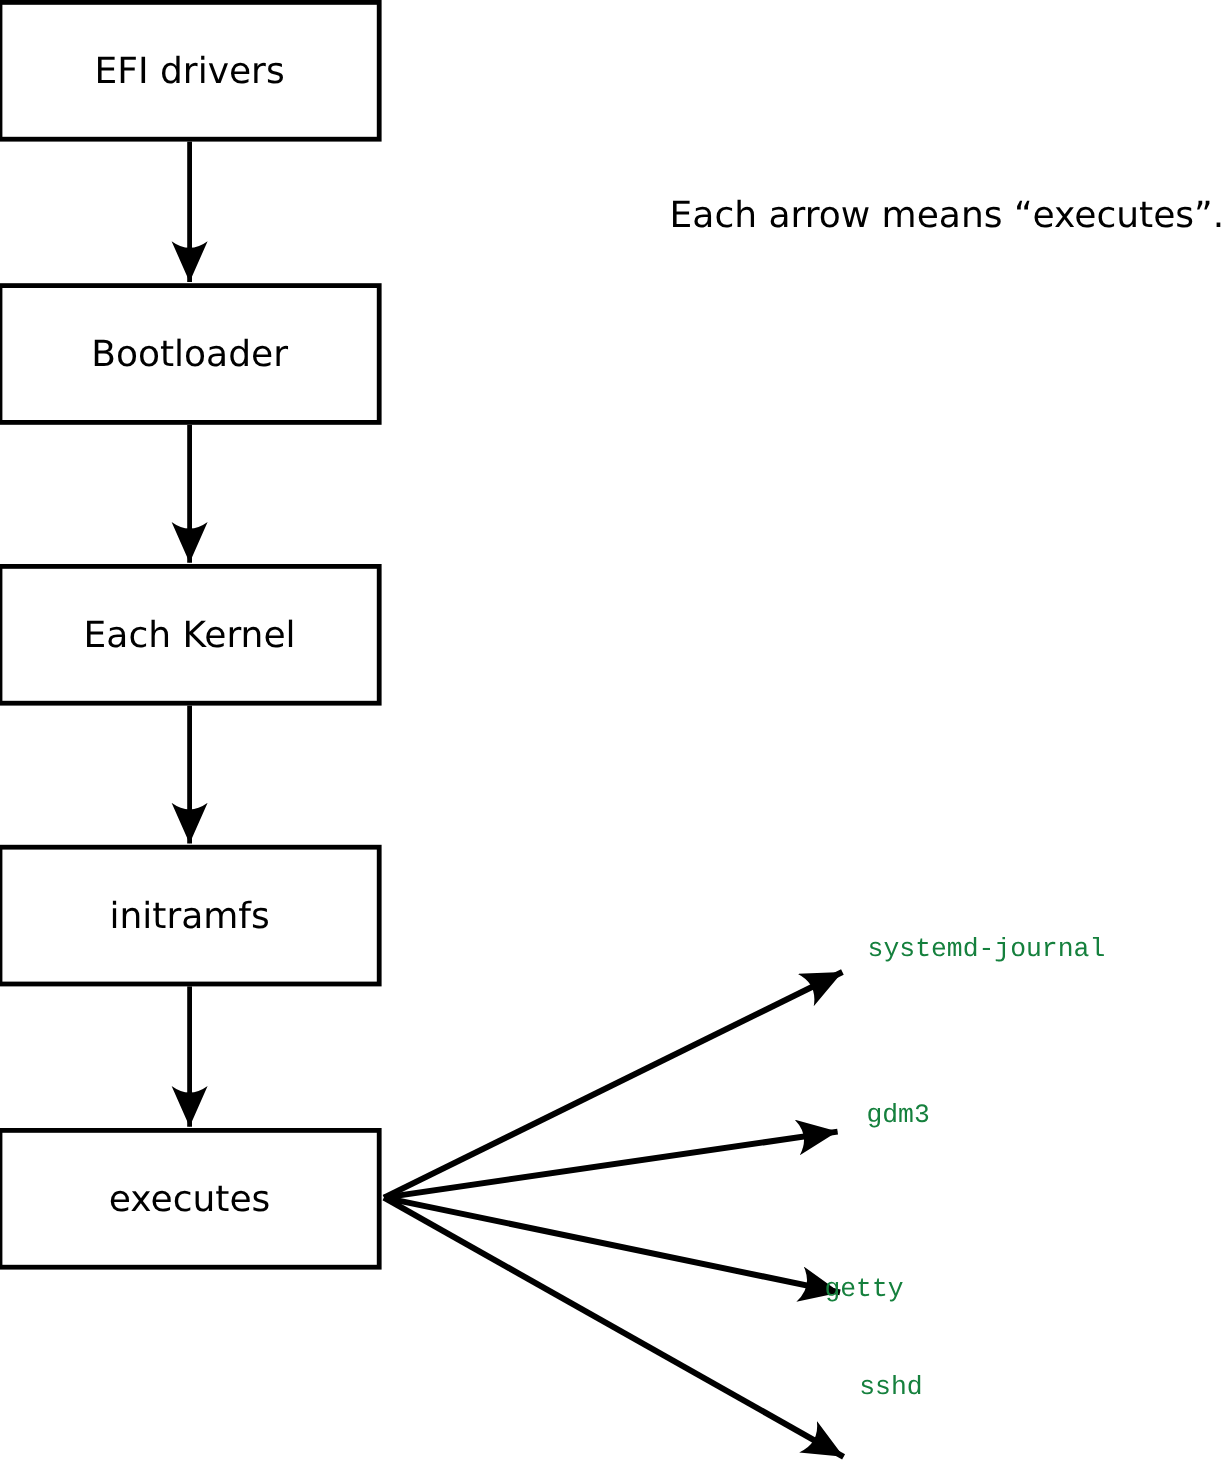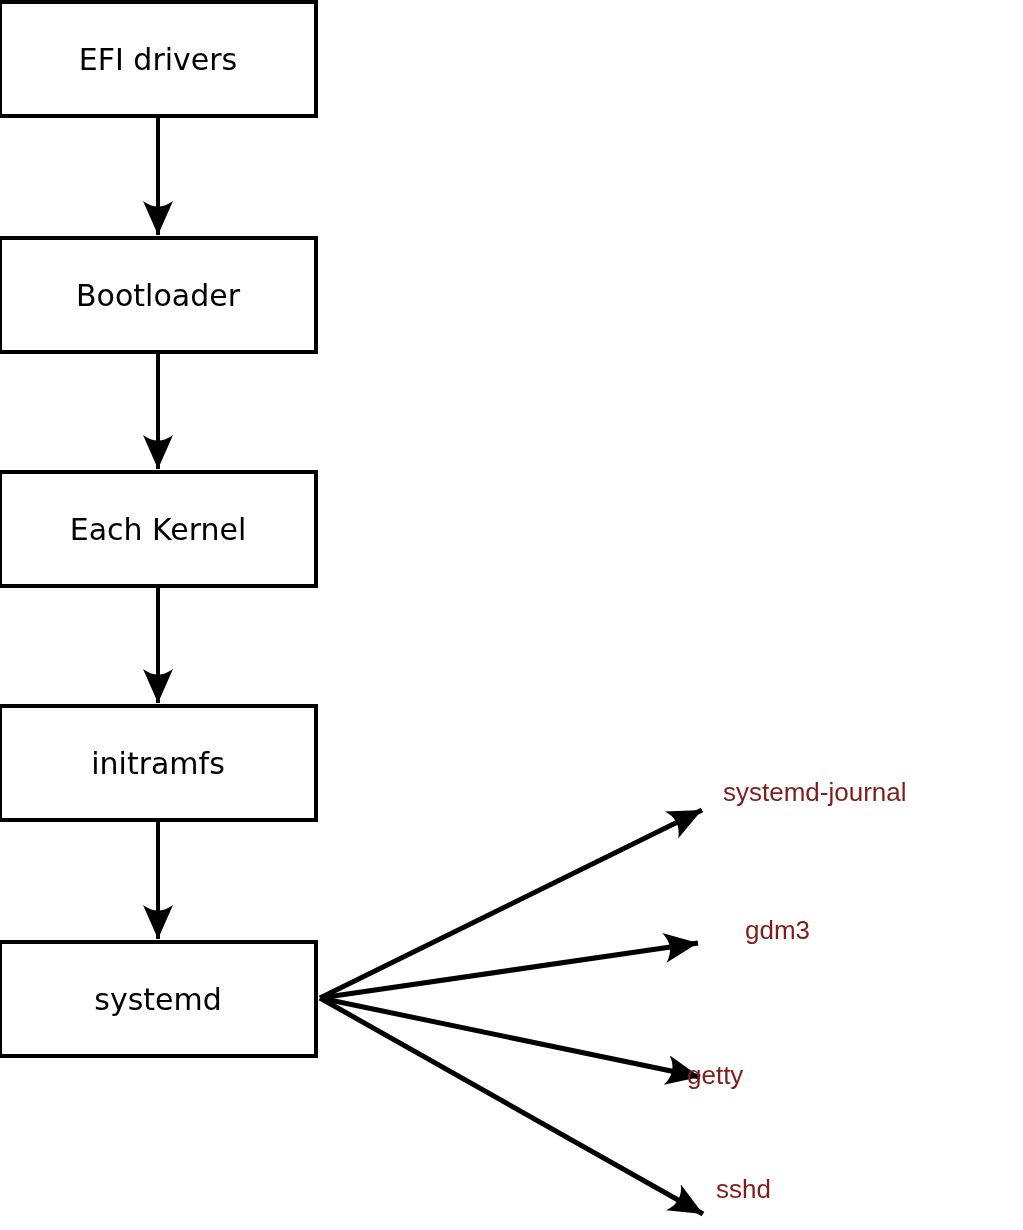--- a/index.html
+++ b/index.html
@@ -38,30 +38,30 @@
   .note {
     position: absolute;
     left: 558px;
     top: 162px;
     font-size: 30px;
     color: #000000;
     white-space: nowrap;
   }
   .svc-label {
     position: absolute;
-    font-family: Liberation Sans, sans-serif;
-    font-size: 26px;
+    font-family: Liberation Mono, monospace;
+    font-size: 22px;
     line-height: 34px;
-    color: #7f1d1d;
+    color: #15803d;
     white-space: nowrap;
   }
   #svc-journal { left: 723px; top: 775px; }
-  #svc-gdm3    { left: 722px; top: 913px; margin-left: 23px; }
+  #svc-gdm3    { left: 722px; top: 913px; }
   #svc-getty   { left: 687px; top: 1058px; }
-  #svc-sshd    { left: 716px; top: 1172px; }
+  #svc-sshd    { left: 716px; top: 1140px; }
   line.arrow { stroke: #000000; fill: none; }
   line.chain-arrow { stroke-width: 4px; }
   line.fan-arrow { stroke-width: 5px; }
 </style>
 </head>
 <body>
 
 <div id="canvas">
 
   <svg id="arrow-layer" viewBox="0 0 1023 1230" xmlns="http://www.w3.org/2000/svg">
@@ -96,23 +96,24 @@
 
   <div class="box" style="top:470px">
     <span class="box-label">Each Kernel</span>
   </div>
 
   <div class="box" style="top:704px">
     <span class="box-label">initramfs</span>
   </div>
 
   <div class="box" style="top:940px">
-    <span class="box-label">systemd</span>
+    <span class="box-label">executes</span>
   </div>
 
+  <div class="note">Each arrow means “executes”.</div>
 
   <div class="svc-label" id="svc-journal">systemd-journal</div>
 
   <div class="svc-label" id="svc-gdm3">gdm3</div>
 
   <div class="svc-label" id="svc-getty">getty</div>
 
   <div class="svc-label" id="svc-sshd">sshd</div>
 
 </div>

